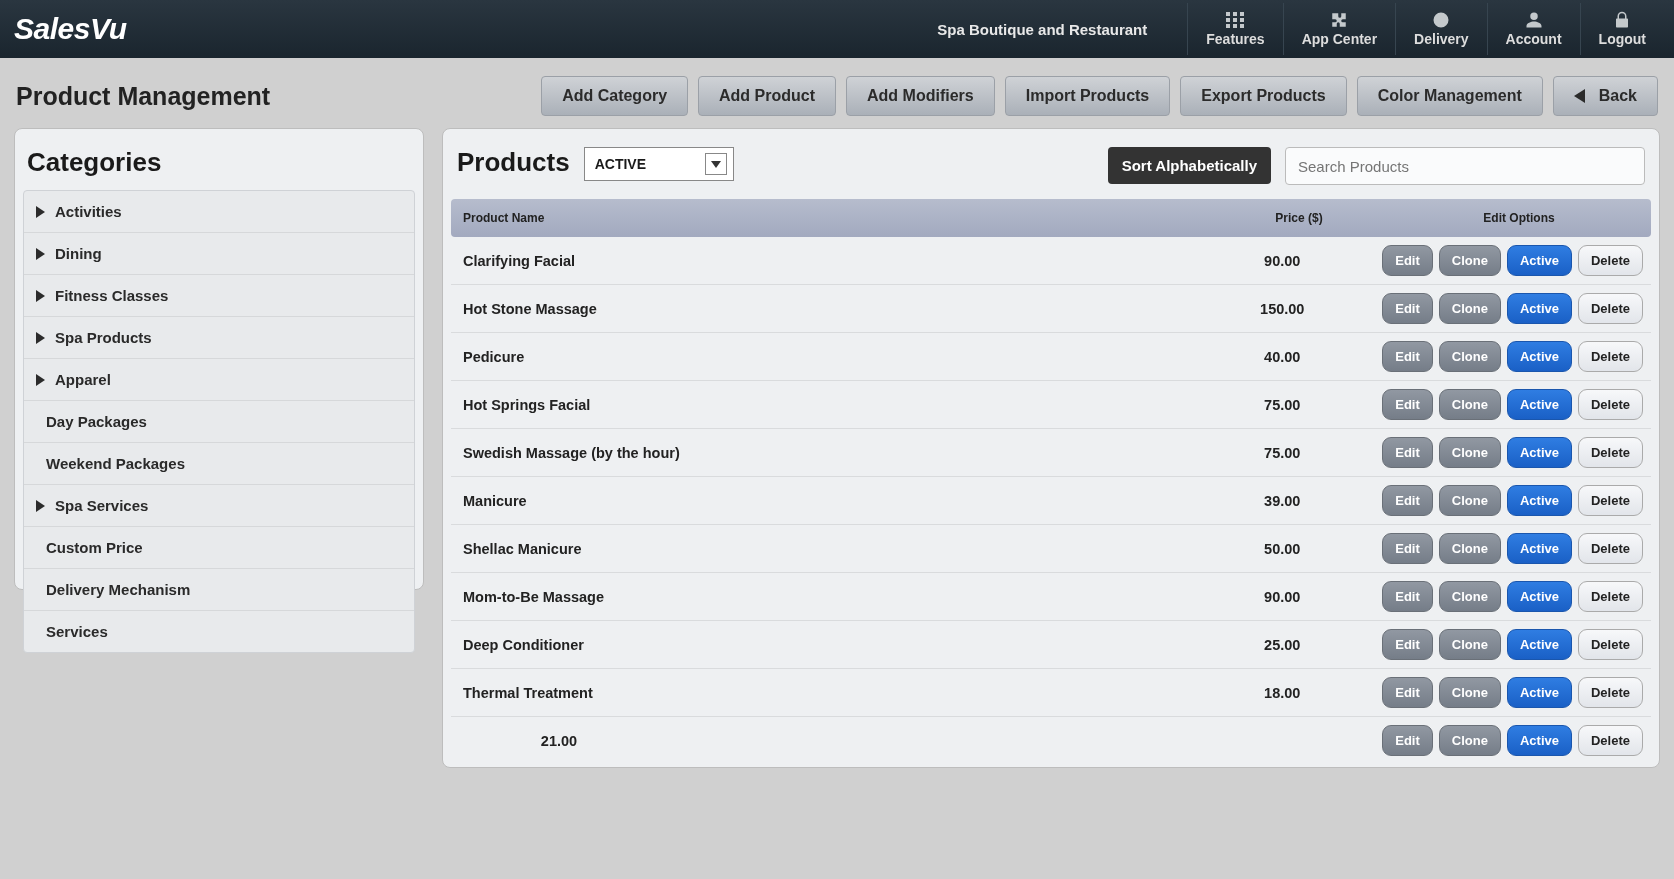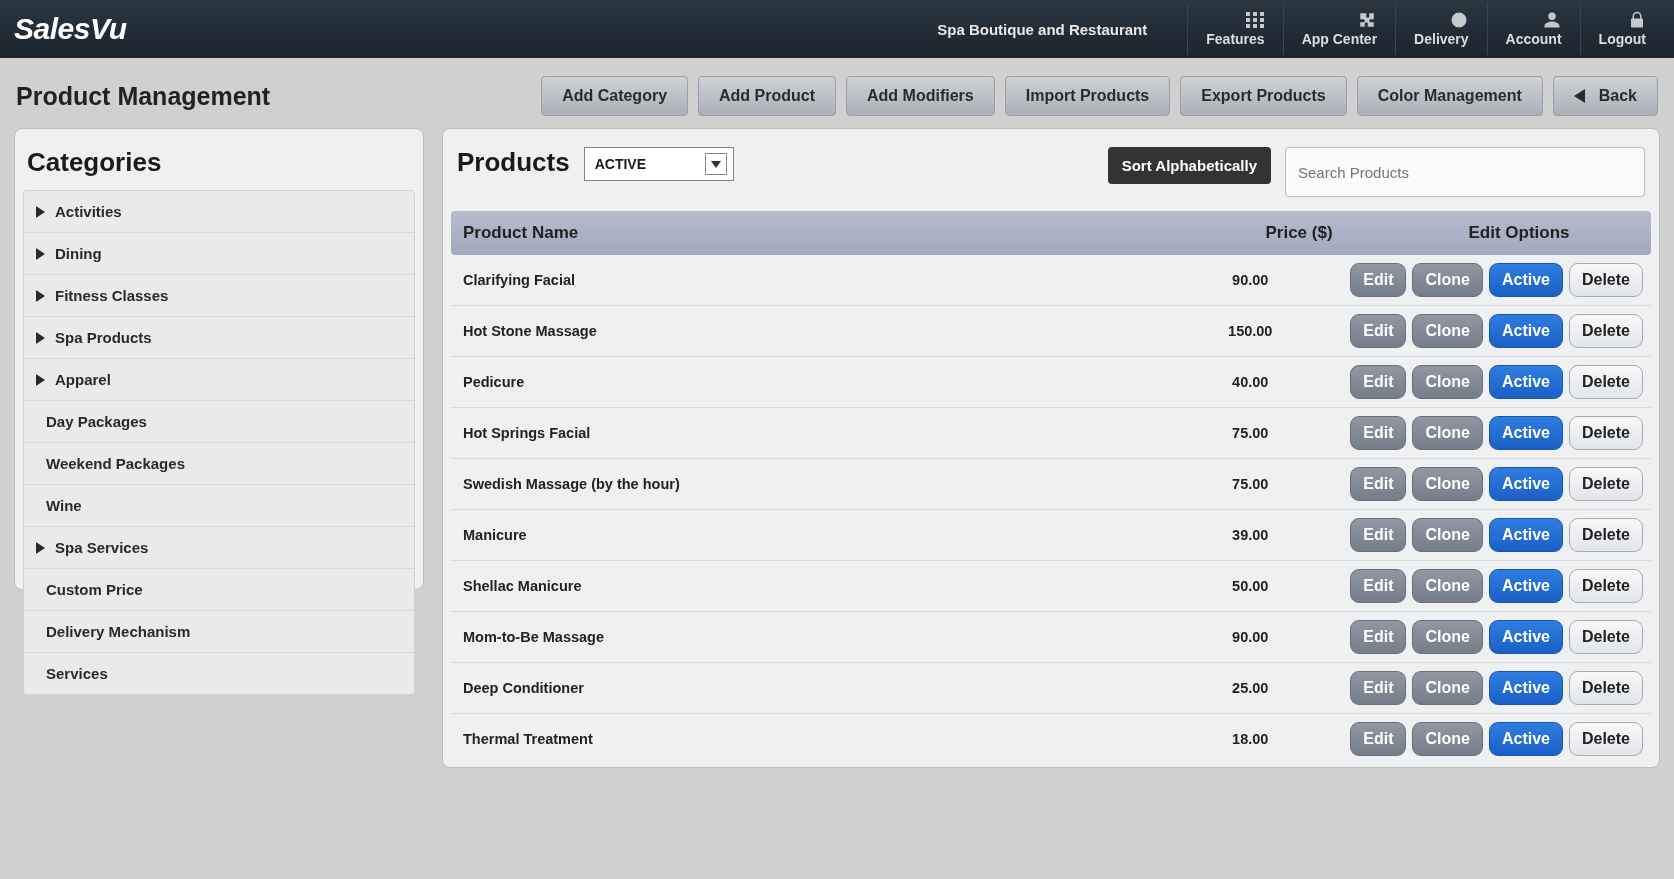--- a/index.html
+++ b/index.html
@@ -25,21 +25,21 @@
     font-style: italic;
     letter-spacing: -0.5px;
     padding-left: 4px;
   }
   .top-spacer { flex: 1; }
   .company-name { font-weight: bold; font-size: 15px; color:#e8e8e8; margin-right: 40px;}
   .top-nav { display: flex; gap: 0; }
   .top-nav-item {
     display: flex;
     flex-direction: column;
-    align-items: flex-end;
+    align-items: center;
     justify-content: center;
     padding: 0 18px;
     font-size: 14px;
     color: #ddd;
     cursor: pointer;
     border-left: 1px solid #374550;
     height: 52px;
   }
   .top-nav-item svg { margin-bottom: 2px; fill: #c4c9cc; }
   .top-nav-item span { font-weight: 600; }
@@ -115,47 +115,47 @@
     margin-left:auto;
   }
   .chev-down { width:0;height:0;border-left:5px solid transparent;border-right:5px solid transparent;border-top:7px solid #333; }
 
   .toolbar-spacer { flex:1; }
   .sort-btn {
     background:#333; color:#fff; font-weight:700; font-size:15px;
     border:none; border-radius:4px; padding:10px 14px; cursor:pointer;
   }
   .search-input {
-    height: 50px; border:1px solid #bbb; border-radius:4px;
+    height: 38px; border:1px solid #bbb; border-radius:4px;
     padding:0 12px; font-size:15px; width:360px; background:#fafbfc;
   }
 
   .table-header {
     display:flex; align-items:center;
     background: linear-gradient(to bottom,#b6bccd,#a2a9bf);
     border-radius:4px;
     padding: 12px 12px;
-    font-size:17px; font-weight:800; color:#222;
+    font-size:12px; font-weight:800; color:#222;
   }
   .col-name { flex: 1; }
   .col-price { width: 200px; text-align:center; }
   .col-edit  { width: 240px; text-align:center; margin-left:auto; }
 
   .rows { overflow-y:auto; flex:1; }
   .row {
     display:flex; align-items:center;
     border-bottom:1px solid #d9dbdd;
     padding: 8px 8px;
     font-size:14.5px; color:#222;
   }
   .row .rname { flex:1; font-weight:600; padding-left:4px;}
   .row .rprice { width:200px; text-align:center; font-weight:600; }
   .row .ractions { display:flex; gap:6px; margin-left:auto; }
   .btn {
-    border:1px solid #aaa; border-radius:9px; font-size:16px; font-weight:700;
+    border:1px solid #aaa; border-radius:9px; font-size:13px; font-weight:700;
     padding: 7px 12px; cursor:pointer;
   }
   .btn.edit, .btn.clone { background: linear-gradient(to bottom,#9198a2,#757d88); color:#fff; border-color:#6a7078; }
   .btn.active { background: linear-gradient(to bottom,#2f7de2,#1a60c6); color:#fff; border-color:#1a56ad; }
   .btn.delete { background: linear-gradient(to bottom,#f7f8fa,#e2e5ea); color:#222; }
 </style>
 </head>
 <body>
 
 <div class="top-bar">
@@ -243,23 +243,20 @@
           <div class="cat-item">
             <span class="tri-right"></span>
             <span>Apparel</span>
           </div>
           <div class="cat-item no-arrow">
             <span>Day Packages</span>
           </div>
           <div class="cat-item no-arrow">
             <span>Weekend Packages</span>
           </div>
-          <div class="cat-item no-arrow">
-            <span>Wine</span>
-          </div>
           <div class="cat-item">
             <span class="tri-right"></span>
             <span>Spa Services</span>
           </div>
           <div class="cat-item no-arrow">
             <span>Custom Price</span>
           </div>
           <div class="cat-item no-arrow">
             <span>Delivery Mechanism</span>
           </div>

